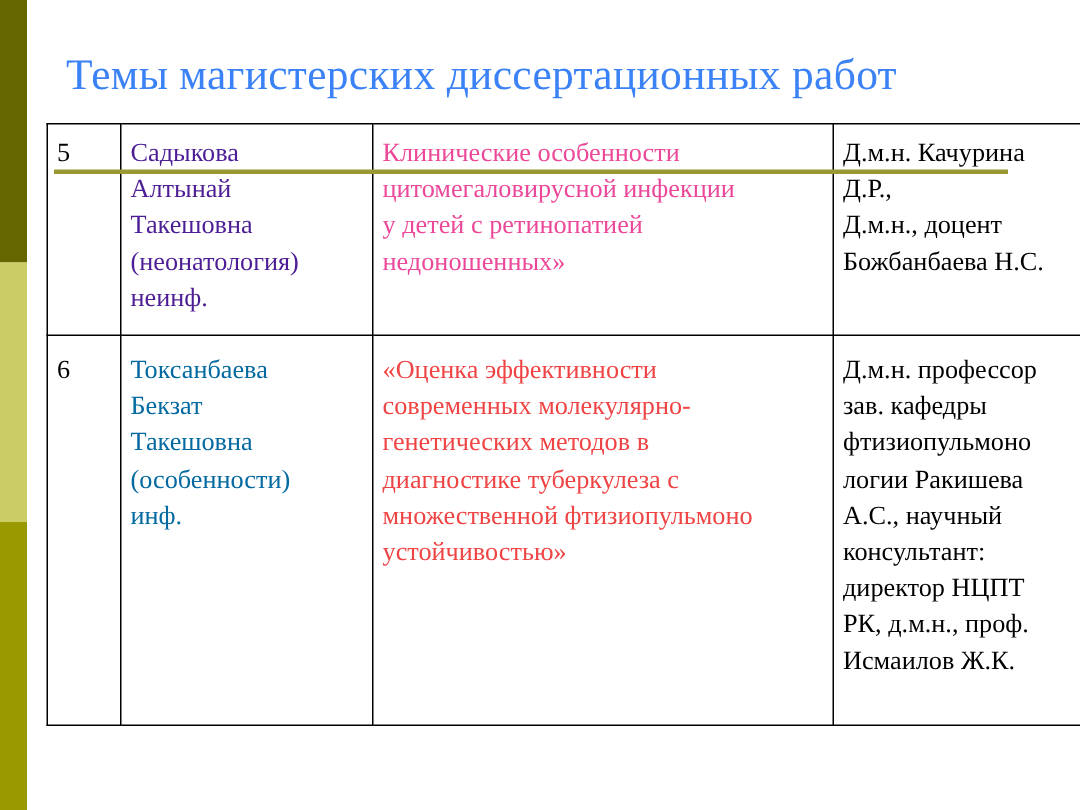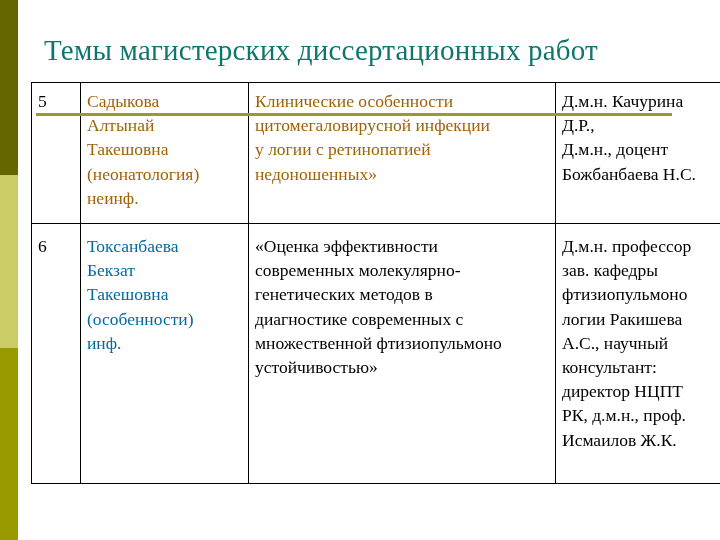--- a/index.html
+++ b/index.html
@@ -49,64 +49,64 @@
 </style>
 </head>
 <body>
 
 <div class="side-bar">
   <div class="seg seg1" style="background: rgb(102, 102, 0);"></div>
   <div class="seg seg2" style="background: rgb(204, 204, 102);"></div>
   <div class="seg seg3" style="background: rgb(153, 153, 0);"></div>
 </div>
 
-<div class="title" style="color: #0f766e;">Темы магистерских диссертационных работ</div>
+<div class="title" style="color: #3b82f6;">Темы магистерских диссертационных работ</div>
 
 <table class="theses">
   <tbody>
     <tr class="r1">
       <td class="c-num" style="border-color: rgb(0, 0, 0); color: rgb(0, 0, 0);">
         <span class="line">5</span>
       </td>
-      <td class="c-name" style="border-color: rgb(0, 0, 0); color: #a16207; margin-top: 32px;">
+      <td class="c-name" style="border-color: rgb(0, 0, 0); color: #4c1d95; margin-top: 32px;">
         <span class="line">Садыкова</span>
         <span class="line">Алтынай</span>
         <span class="line">Такешовна</span>
         <span class="line">(неонатология)</span>
         <span class="line">неинф.</span>
       </td>
-      <td class="c-topic" style="border-color: rgb(0, 0, 0); color: #a16207; margin-top: 31px;">
+      <td class="c-topic" style="border-color: rgb(0, 0, 0); color: #ec4899; margin-top: 31px;">
         <span class="line">Клинические особенности</span>
         <span class="line">цитомегаловирусной инфекции</span>
-        <span class="line">у  логии с ретинопатией</span>
+        <span class="line">у  детей с ретинопатией</span>
         <span class="line">недоношенных»</span>
       </td>
       <td class="c-sup" style="border-color: rgb(0, 0, 0); color: rgb(0, 0, 0);">
         <span class="line">Д.м.н. Качурина</span>
         <span class="line">Д.Р.,</span>
         <span class="line">Д.м.н., доцент</span>
         <span class="line">Божбанбаева Н.С.</span>
       </td>
     </tr>
     <tr class="r2">
       <td class="c-num" style="border-color: rgb(0, 0, 0); color: rgb(0, 0, 0);">
         <span class="line">6</span>
       </td>
       <td class="c-name" style="border-color: rgb(0, 0, 0); color: #0369a1;">
         <span class="line">Токсанбаева</span>
         <span class="line">Бекзат</span>
         <span class="line">Такешовна</span>
         <span class="line">(особенности)</span>
         <span class="line">инф.</span>
       </td>
-      <td class="c-topic" style="border-color: rgb(0, 0, 0); color: #000000;">
+      <td class="c-topic" style="border-color: rgb(0, 0, 0); color: #ef4444;">
         <span class="line">«Оценка эффективности</span>
         <span class="line">современных молекулярно-</span>
         <span class="line">генетических методов в</span>
-        <span class="line">диагностике современных с</span>
+        <span class="line">диагностике туберкулеза с</span>
         <span class="line">множественной фтизиопульмоно</span>
         <span class="line">устойчивостью»</span>
       </td>
       <td class="c-sup" style="border-color: rgb(0, 0, 0); color: rgb(0, 0, 0);">
         <span class="line">Д.м.н. профессор</span>
         <span class="line">зав. кафедры</span>
         <span class="line">фтизиопульмоно</span>
         <span class="line">логии Ракишева</span>
         <span class="line">А.С., научный</span>
         <span class="line">консультант:</span>

